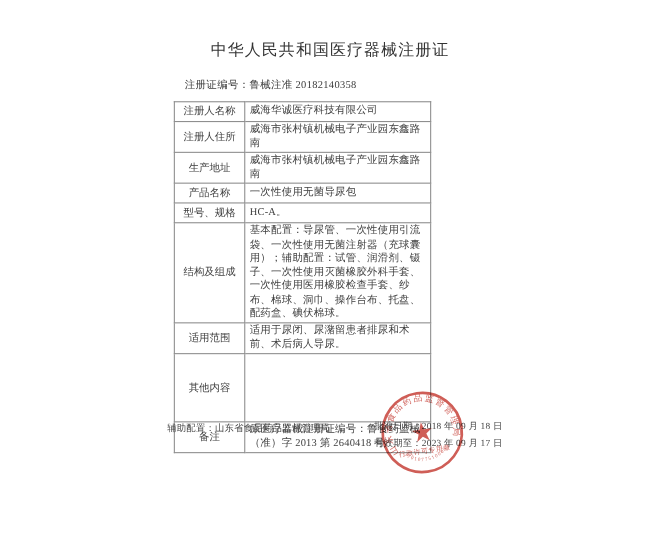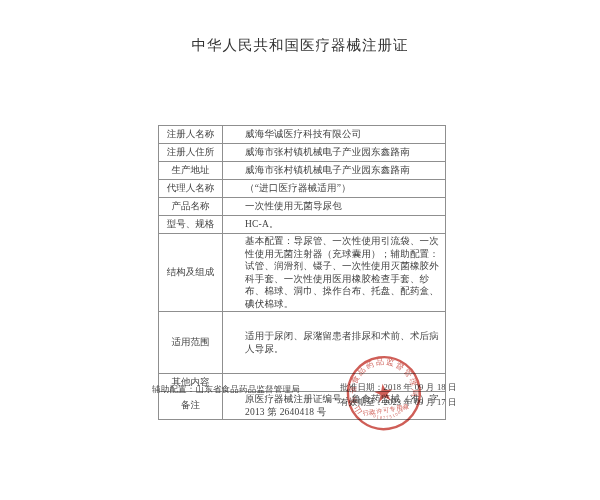--- a/index.html
+++ b/index.html
@@ -12,30 +12,30 @@
   .title {
     position: absolute; top: 36px; left: 0; width: 600px;
     text-align: center; font-size: 14.5px; letter-spacing: 1px;
     color: #333333; font-weight: 500; font-family: Liberation Mono, monospace;
   }
   .reg-line {
     position: absolute; top: 71px; left: 168px;
     font-size: 9.5px; color: #3d3d3d; letter-spacing: 0.3px;
   }
   table.cert {
-    position: absolute; left: 158px; top: 92px; width: 288px;
-    border-collapse: collapse; table-layout: fixed; margin-top: 33px;
+    position: absolute; left: 158px; top: 92px; width: 234px;
+    border-collapse: collapse; table-layout: fixed;
   }
   table.cert td {
     border: 1px solid #8f8f8f;
     font-size: 9.5px; color: #3f3f3f;
     vertical-align: middle;
   }
   td.label-cell { width: 64px; text-align: center; padding: 1px 2px; }
-  td.value-cell { padding: 1px 4px 1px 22px; line-height: 12.5px; letter-spacing: 0.2px; }
+  td.value-cell { padding: 1px 4px 1px 4px; line-height: 12.5px; letter-spacing: 0.2px; }
   table.cert tr { height: 18px; }
   table.cert tr:nth-child(8) { height: 62px; }
   table.cert tr:nth-child(8) td.value-cell { line-height: 12.6px; padding-top: 3px; padding-bottom: 3px; }
   table.cert tr:nth-child(12) { height: 38px; }
   table.cert tr:nth-child(12) td.value-cell { line-height: 17px; }
   .footer-dept {
     position: absolute; left: 152px; top: 384px;
     font-size: 8.5px; color: #444444; letter-spacing: 0.2px;
   }
   .footer-dates {
@@ -49,38 +49,35 @@
     pointer-events: none;
   }
 </style>
 </head>
 <body>
 
 <div class="page">
 
   <div class="title">中华人民共和国医疗器械注册证</div>
 
+  <div class="reg-line">注册证编号：鲁械注准 20182140358</div>
 
   <table class="cert">
     <tbody>
         <tr>
           <td class="label-cell">注册人名称</td>
           <td class="value-cell">威海华诚医疗科技有限公司</td>
         </tr>
         <tr>
           <td class="label-cell">注册人住所</td>
           <td class="value-cell">威海市张村镇机械电子产业园东鑫路南</td>
         </tr>
         <tr>
           <td class="label-cell">生产地址</td>
           <td class="value-cell">威海市张村镇机械电子产业园东鑫路南</td>
-        </tr>
-        <tr>
-          <td class="label-cell">代理人名称</td>
-          <td class="value-cell">（“进口医疗器械适用”）</td>
         </tr>
         <tr>
           <td class="label-cell">产品名称</td>
           <td class="value-cell">一次性使用无菌导尿包</td>
         </tr>
         <tr>
           <td class="label-cell">型号、规格</td>
           <td class="value-cell">HC-A。</td>
         </tr>
         <tr>

